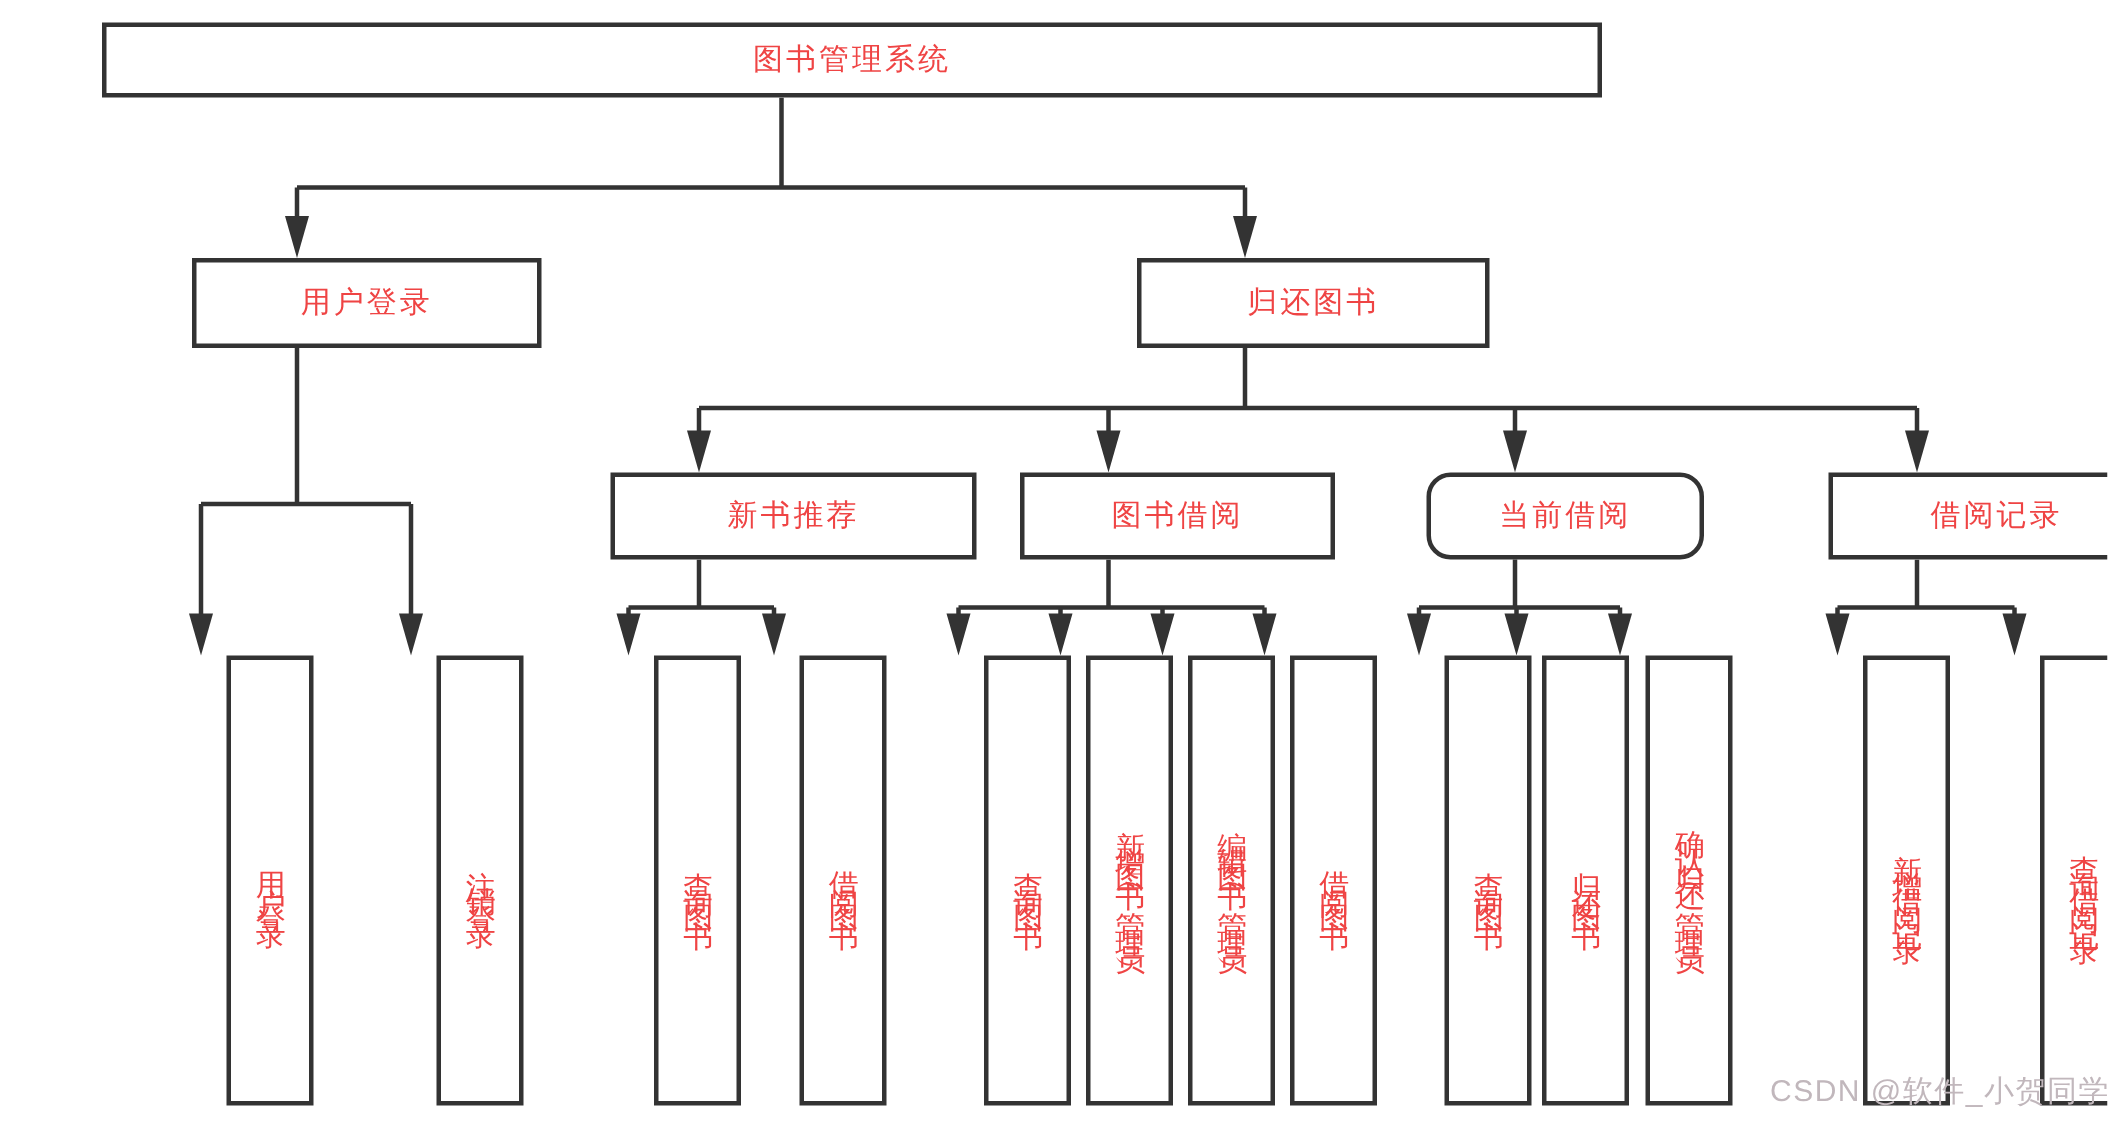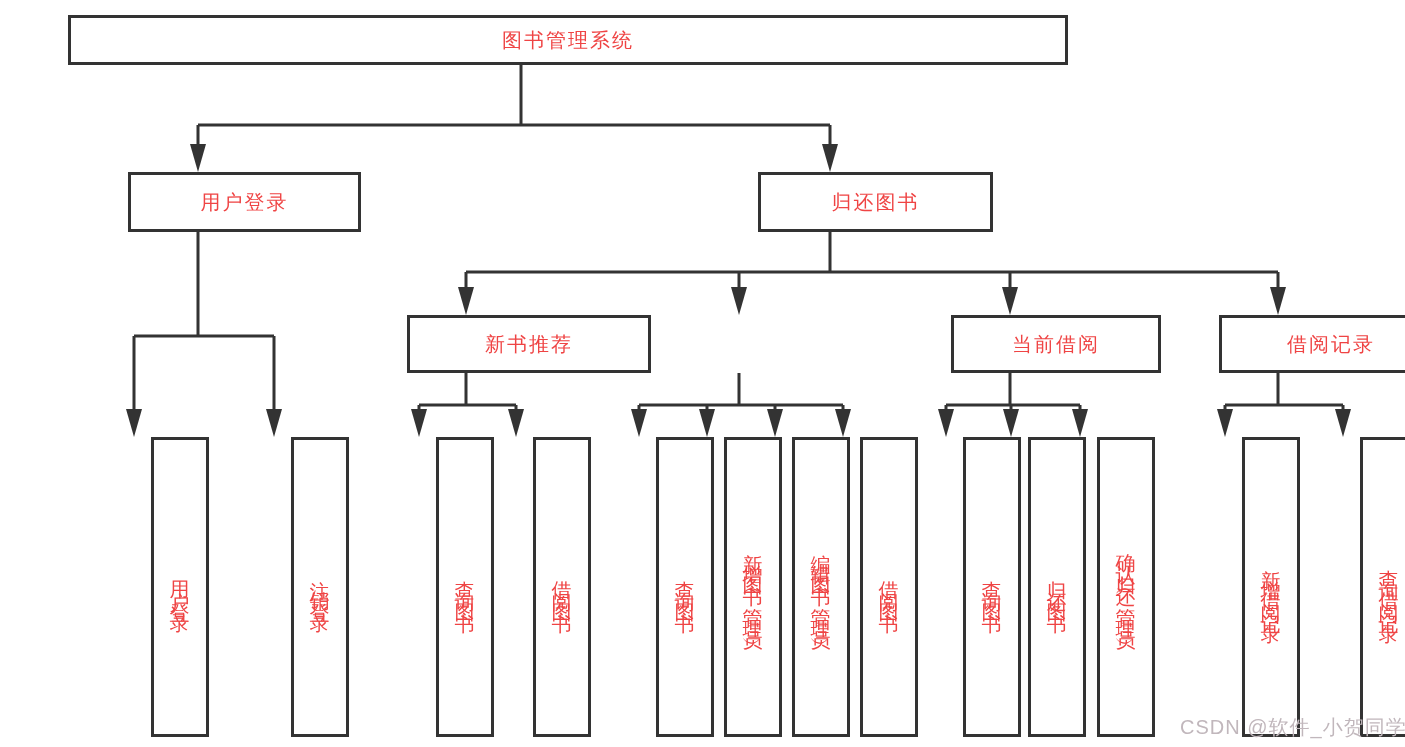--- a/index.html
+++ b/index.html
@@ -47,21 +47,21 @@
     white-space: nowrap;
   }
   
   .n-root   { left: 22px;   top: 15px;  width: 1000px; height: 50px; }
   
   .n-l1a    { left: 82px;   top: 172px; width: 233px;  height: 60px; }
   .n-l1b    { left: 712px;  top: 172px; width: 235px;  height: 60px; }
   
   .n-l2a    { left: 361px;  top: 315px; width: 244px;  height: 58px; }
   .n-l2b    { left: 634px;  top: 315px; width: 210px;  height: 58px; }
-  .n-l2c    { left: 905px;  top: 315px; width: 210px;  height: 58px; }
+  .n-l2c    { left: 905px;  top: 315px; width: 185px;  height: 58px; border-radius: 16px; }
   .n-l2d    { left: 1173px; top: 315px; width: 210px;  height: 58px; padding-left: 14px; }
   
   .leaf     { top: 437px; width: 58px; height: 300px; }
   .f-a1 { left: 105px;  }
   .f-a2 { left: 245px;  }
   .f-b1 { left: 390px;  }
   .f-b2 { left: 487px;  }
   .f-c1 { left: 610px;  }
   .f-c2 { left: 678px;  }
   .f-c3 { left: 746px;  }
@@ -133,20 +133,23 @@
   <div class="box n-l1a">
     <span class="label">用户登录</span>
   </div>
   <div class="box n-l1b">
     <span class="label">归还图书</span>
   </div>
 
   <div class="box n-l2a">
     <span class="label">新书推荐</span>
   </div>
+  <div class="box n-l2b">
+    <span class="label">图书借阅</span>
+  </div>
   <div class="box n-l2c">
     <span class="label">当前借阅</span>
   </div>
   <div class="box n-l2d">
     <span class="label">借阅记录</span>
   </div>
 
   <div class="box vbox leaf f-a1">
     <span class="label">用户登录</span>
   </div>

